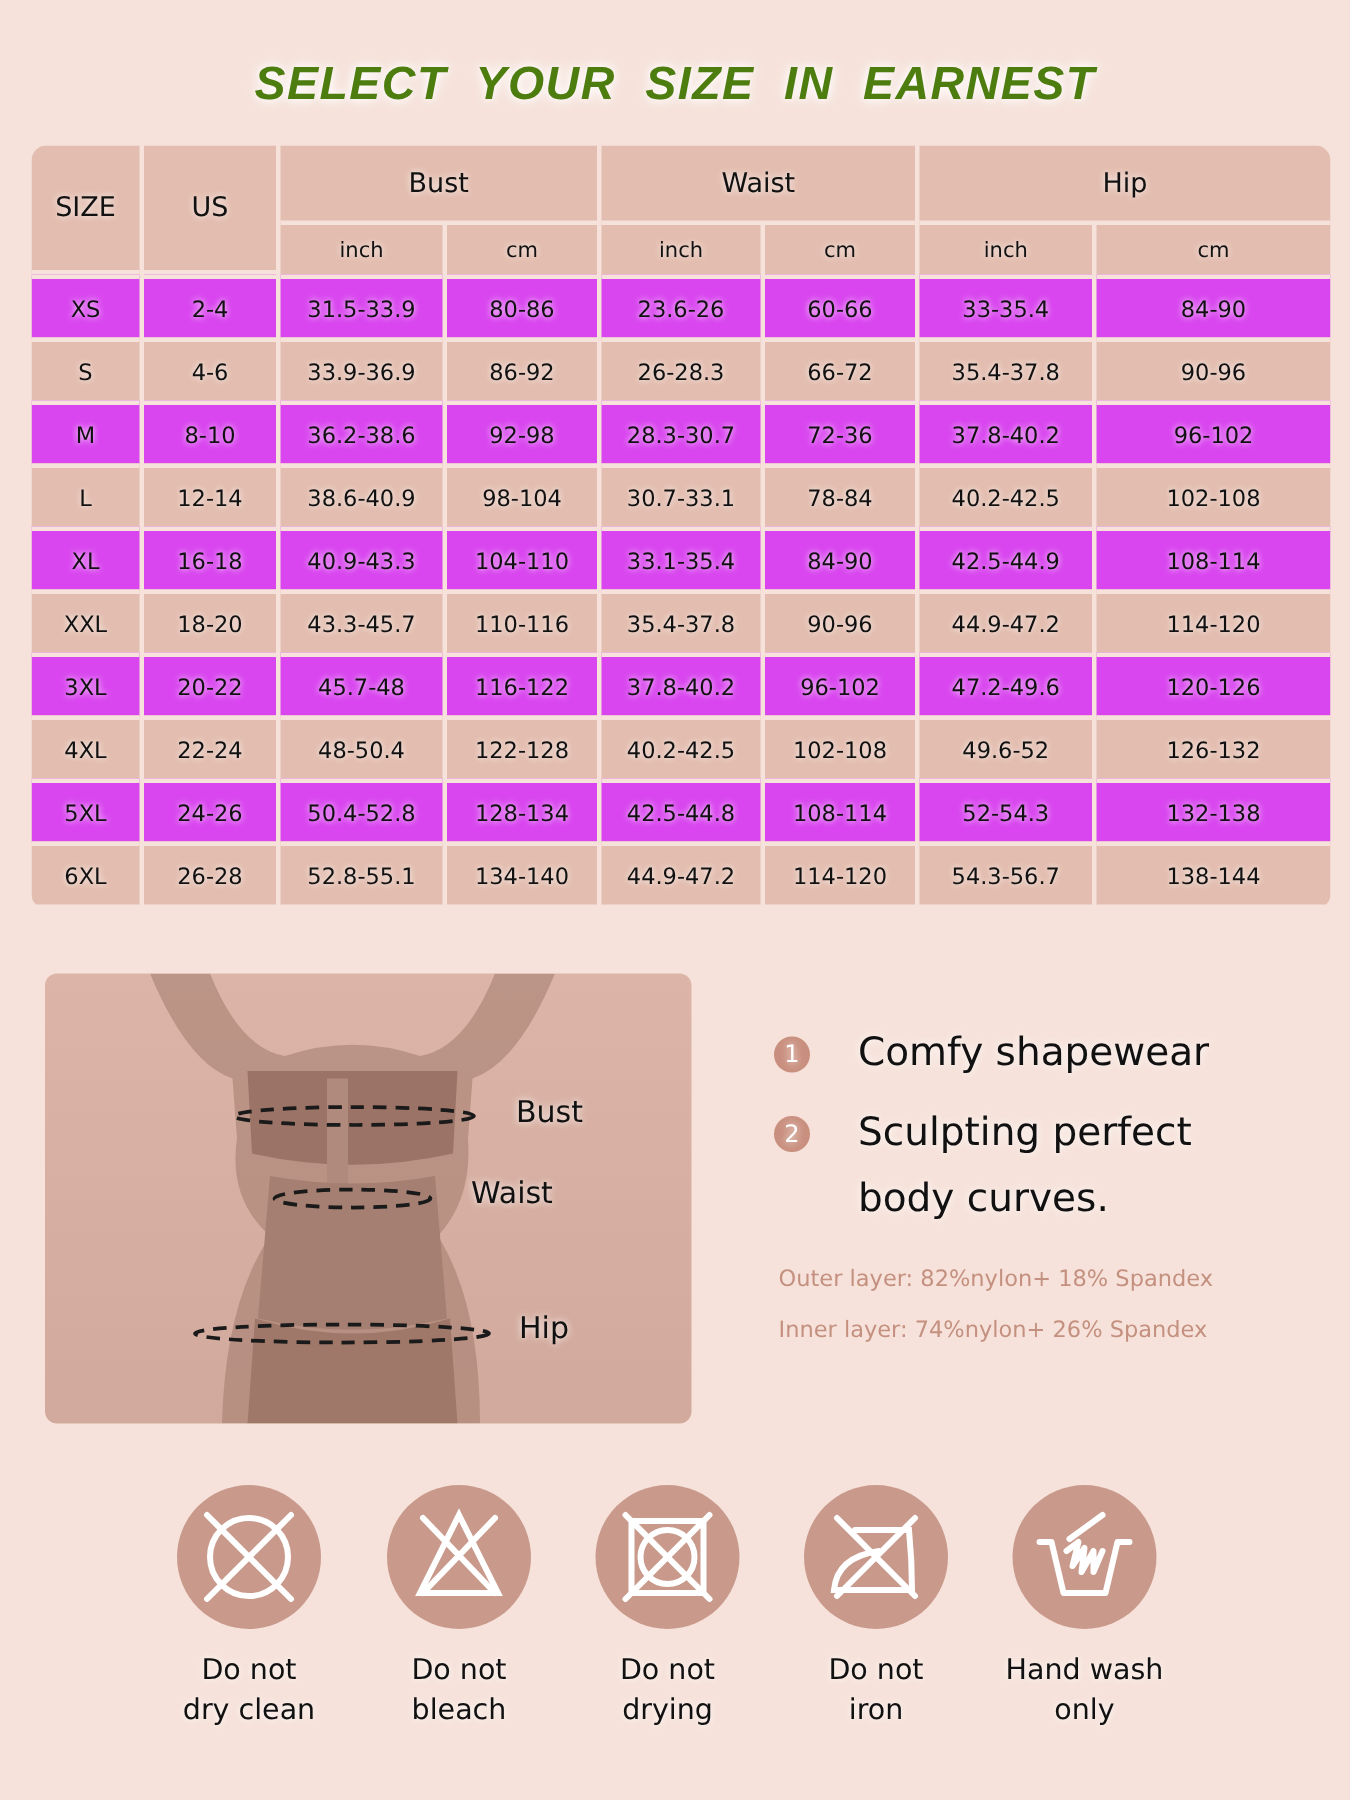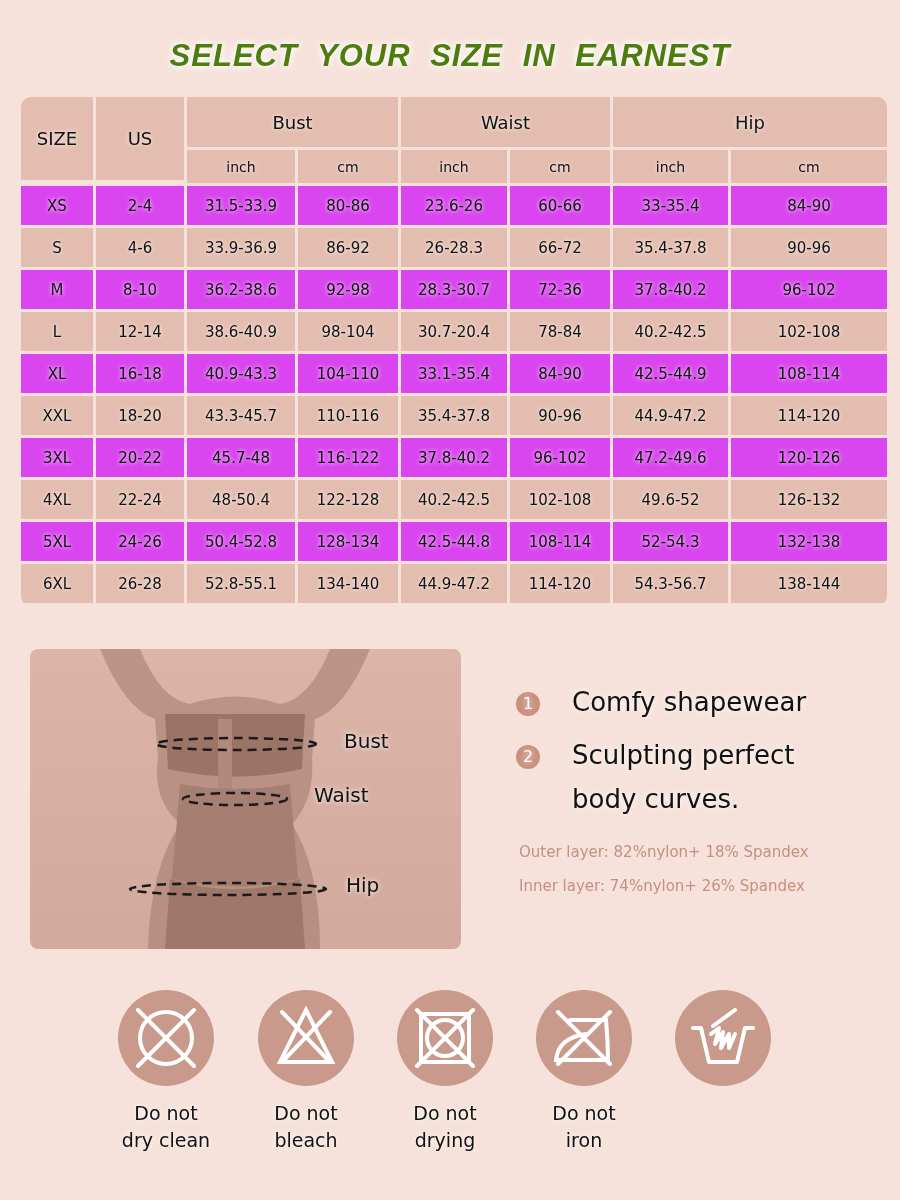--- a/index.html
+++ b/index.html
@@ -76,21 +76,21 @@
           <td>28.3-30.7</td>
           <td>72-36</td>
           <td>37.8-40.2</td>
           <td>96-102</td>
         </tr>
         <tr class="even">
           <td>L</td>
           <td>12-14</td>
           <td>38.6-40.9</td>
           <td>98-104</td>
-          <td>30.7-20.4</td>
+          <td>30.7-33.1</td>
           <td>78-84</td>
           <td>40.2-42.5</td>
           <td>102-108</td>
         </tr>
         <tr class="odd">
           <td>XL</td>
           <td>16-18</td>
           <td>40.9-43.3</td>
           <td>104-110</td>
           <td>33.1-35.4</td>
@@ -243,13 +243,17 @@
 <div class="care" style="left:658px">
   <div class="circ">
     <svg width="96" height="96" viewBox="0 0 96 96">
         <g stroke="#fff" stroke-width="4" fill="none" stroke-linecap="round" stroke-linejoin="round">
           <path d="M18 38 L26 38 L34 72 L62 72 L70 38 L78 38"></path>
           <line x1="38" y1="36" x2="60" y2="20"></line>
           <path d="M36 44 L44 38 L40 54 L48 42 L46 58 L54 44 L54 58 L60 44"></path>
         </g>
       </svg>
   </div>
+  <div class="lbl">
+      <div>Hand wash</div>
+      <div>only</div>
+    </div>
 </div>
 
 </body></html>

